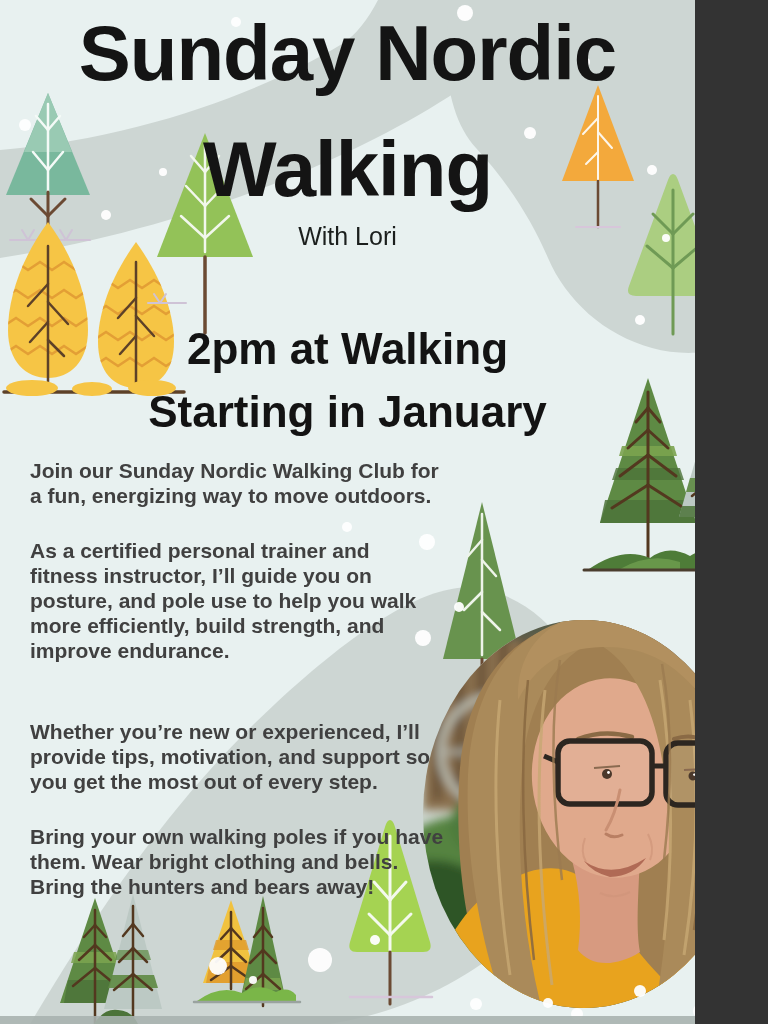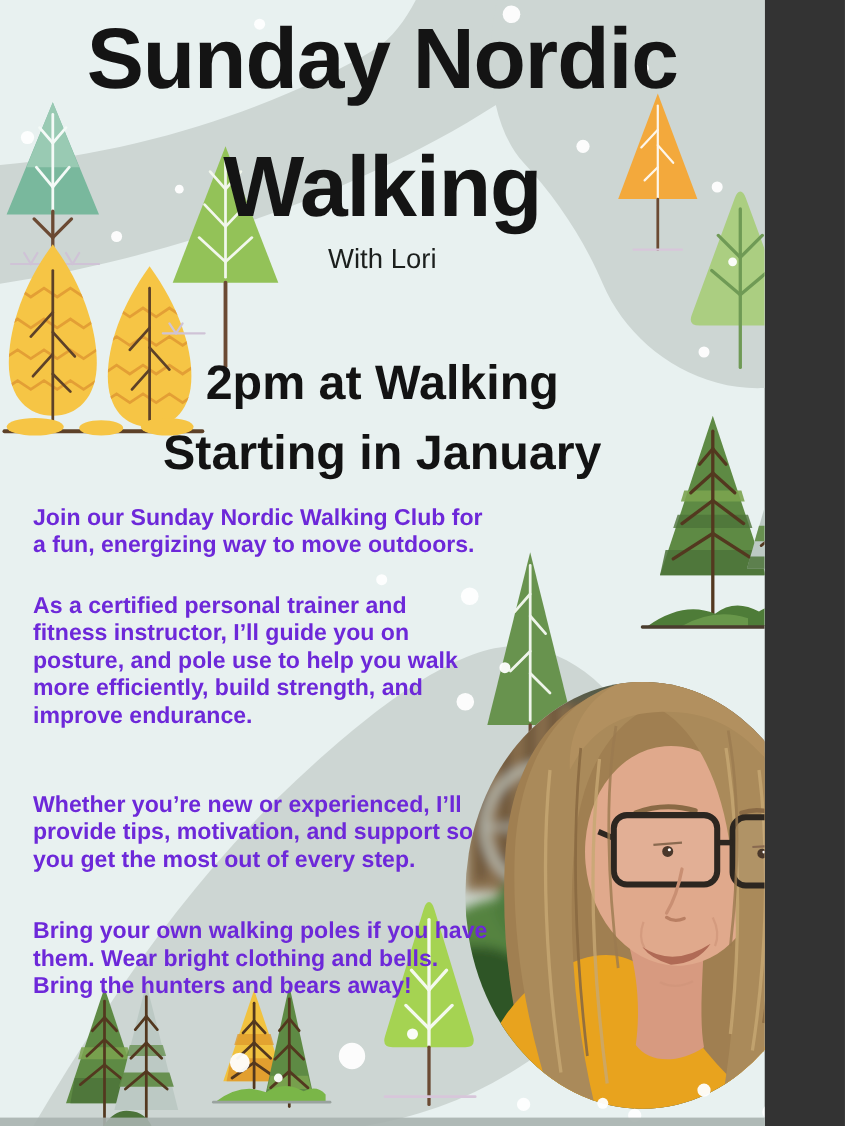--- a/index.html
+++ b/index.html
@@ -8,25 +8,25 @@
   .poster svg.scene{position:absolute;left:0;top:0;width:768px;height:1024px;display:block;}
   .txt{position:absolute;white-space:nowrap;color:#141414;}
   .center{left:0;right:0;text-align:center;}
   .title-line{font-size:78px;font-weight:800;letter-spacing:-1px;line-height:1;}
   .title1{top:14px;}
   .title2{top:130px;}
   .subtitle{top:222px;font-size:25px;font-weight:400;color:#1b1f1d;}
   .heading-line{font-size:44px;font-weight:700;line-height:1;color:#131313;}
   .heading1{top:327px;}
   .heading2{top:390px;}
-  .body-block{position:absolute;left:30px;color:#6d28d9;font-size:21px;font-weight:700;line-height:25px;}
+  .body-block{position:absolute;left:30px;color:#404040;font-size:21px;font-weight:700;line-height:25px;}
   .p1{top:458px;}
   .p2{top:538px;}
   .p3{top:719px;}
-  .p4{top:824px;margin-top:10px;}
+  .p4{top:824px;}
   .body-block div{white-space:nowrap;}
 </style>
 </head>
 <body>
 
 <div class="poster">
 
   <svg class="scene" viewBox="0 0 768 1024" aria-hidden="true">
     <defs>
       <clipPath id="ovalClip">

